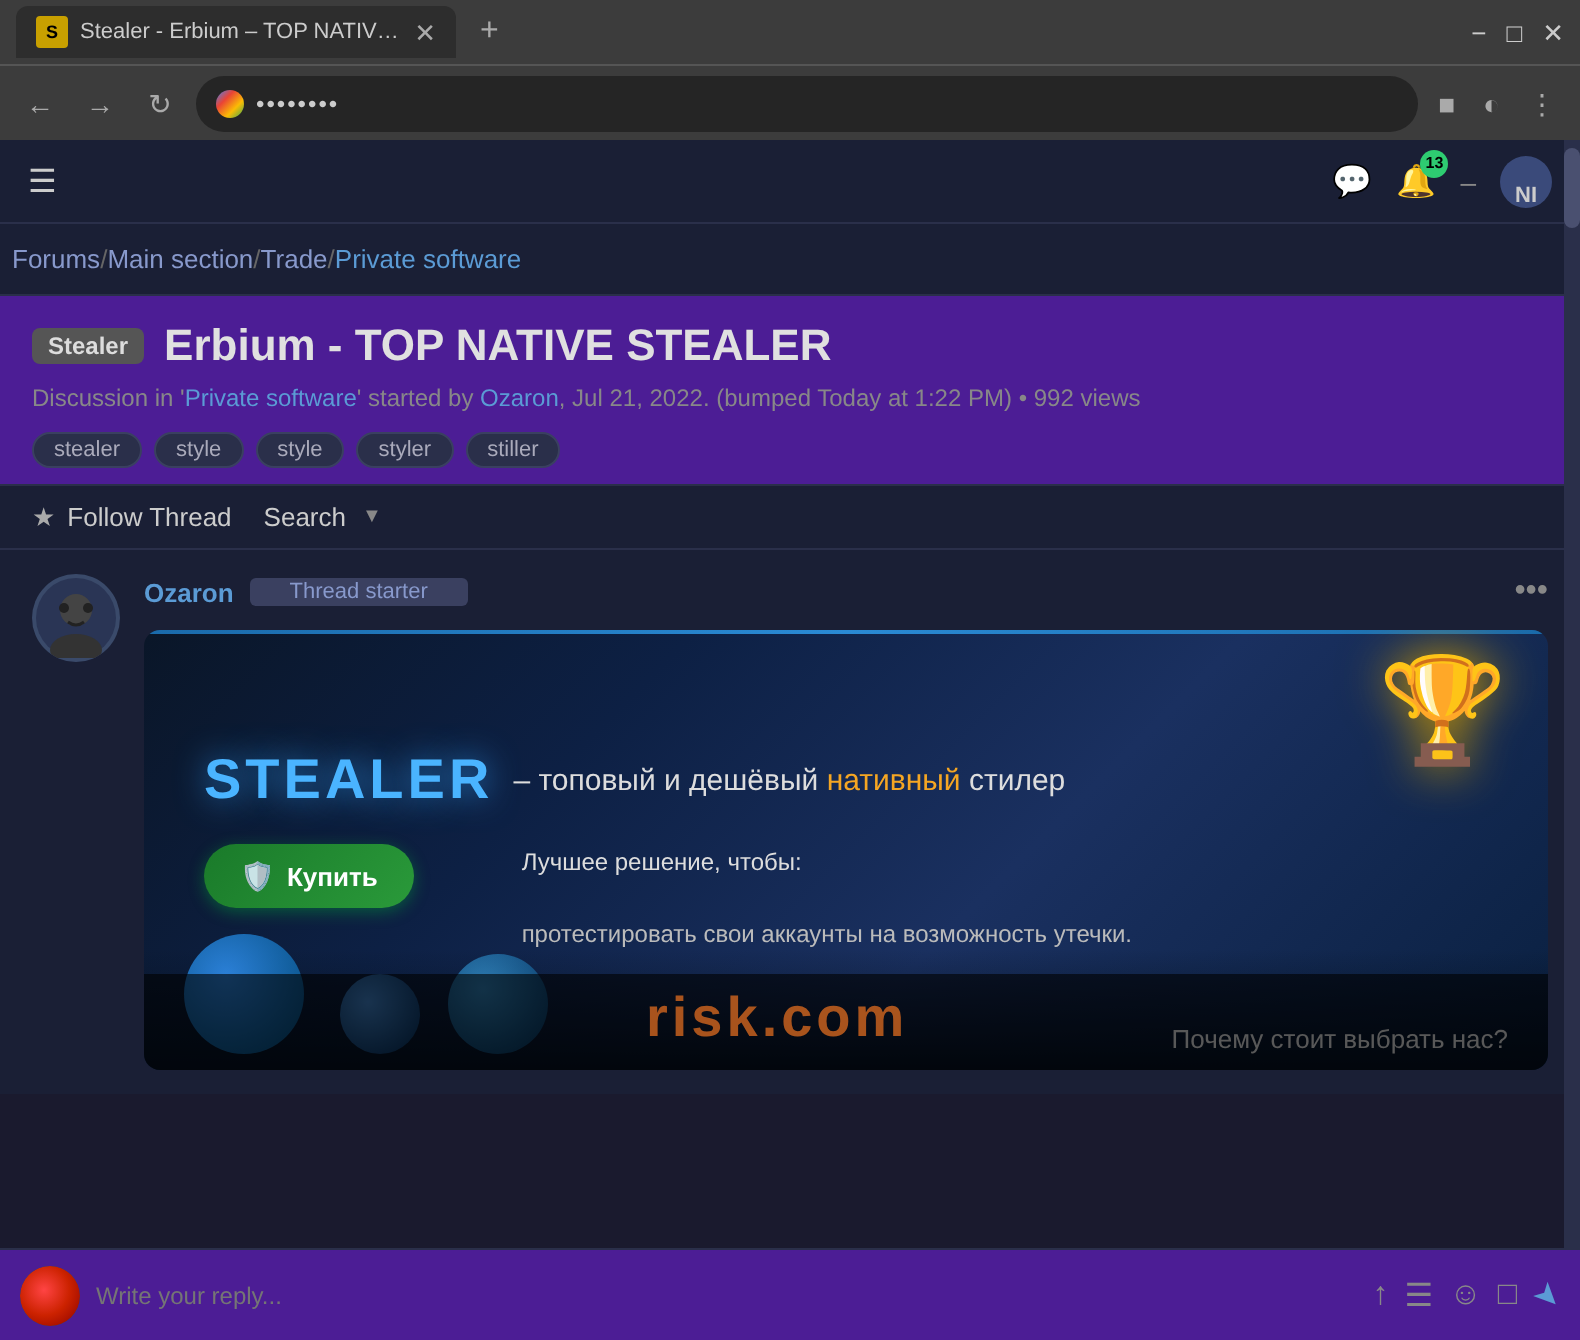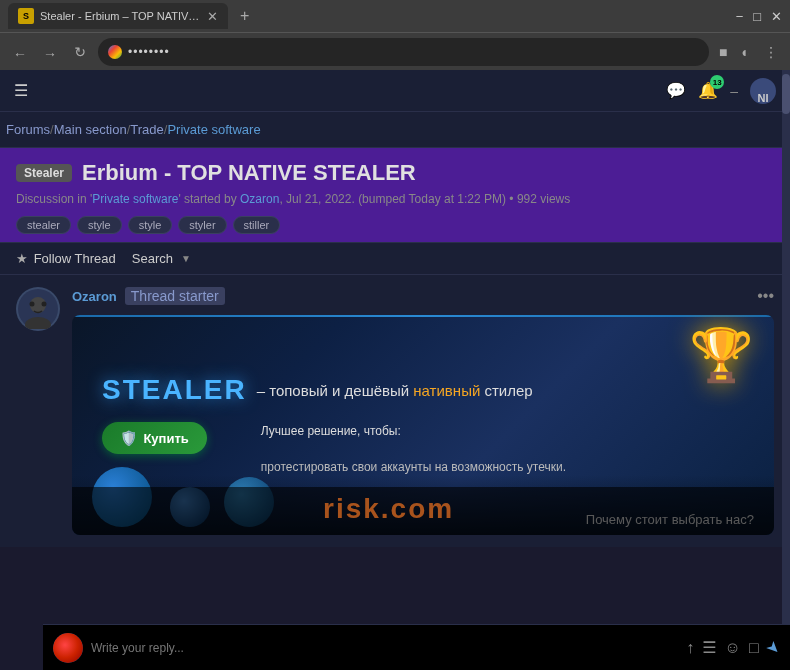--- a/index.html
+++ b/index.html
@@ -299,23 +299,23 @@
     }
     .post-username {
       color: #5b9bd5;
       font-size: 13px;
       font-weight: bold;
       cursor: pointer;
     }
     .post-badge {
       background: #3a4060;
       color: #8899cc;
-      padding: 1px 6px;
+      padding: 1px 20px;
       border-radius: 3px;
-      font-size: 14px;
+      font-size: 11px;
     }
     .post-more-btn {
       margin-left: auto;
       color: #888;
       font-size: 16px;
       cursor: pointer;
     }
 
     
     .banner-area {
@@ -440,28 +440,27 @@
       color: #e87020;
       letter-spacing: 2px;
       opacity: 0.85;
     }
 
     
     .reply-bar {
       position: absolute;
       bottom: 0;
       left: 0; right: 0;
-      background: #000000;
+      background: #4c1d95;
       border-top: 1px solid #2a2f4a;
       height: 46px;
       display: flex;
       align-items: center;
       padding: 0 10px;
       gap: 8px;
-      margin-left: 43px;
     }
     .reply-avatar {
       width: 30px; height: 30px;
       border-radius: 50%;
       background: #3a4060;
       display: flex; align-items: center; justify-content: center;
       font-size: 10px;
       overflow: hidden;
       flex-shrink: 0;
     }

